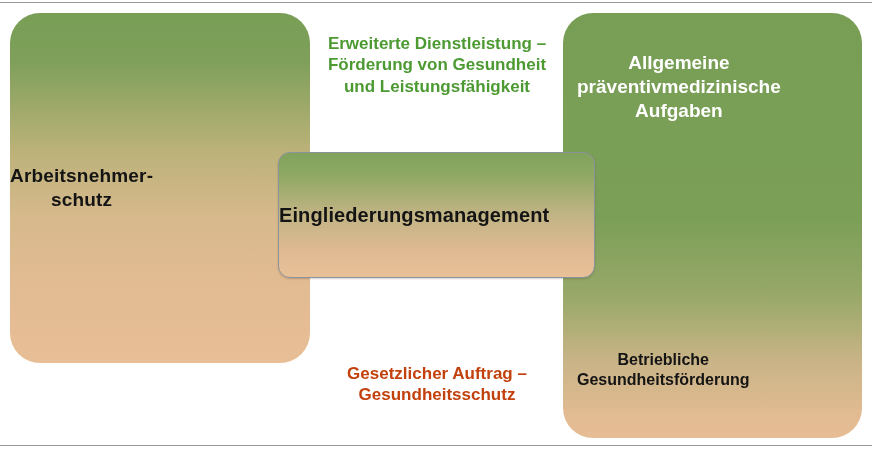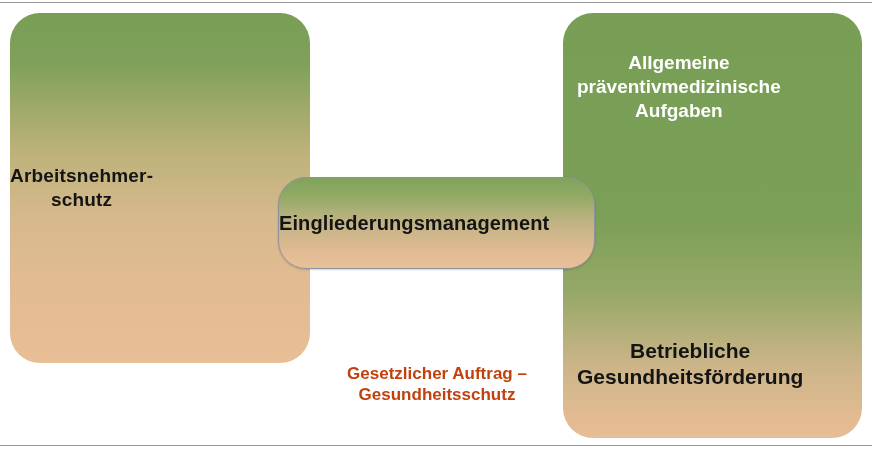--- a/index.html
+++ b/index.html
@@ -67,33 +67,32 @@
         #E3BB92 95%,
         #E6BD94 100%);
     justify-content: space-between;
     padding: 38px 14px 48px;
   }
 
   .panel-center {
     left: 278px;
     top: 152px;
     width: 317px;
-    height: 92px;
+    height: 126px;
     border: 1px solid #8d939c;
-    border-radius: 28px;
+    border-radius: 12px;
     background: linear-gradient(to bottom,
         #80A35C 0%,
         #8FA963 18%,
         #BFB383 48%,
         #E0BA93 80%,
         #E8C198 100%);
     justify-content: center;
     box-shadow: 0 1px 2px rgba(0,0,0,0.18);
     z-index: 5;
-    margin-top: 25px;
   }
 
   
   .panel-text {
     text-align: center;
     font-weight: bold;
     line-height: 1.25;
     white-space: pre-line;
     color: #141414;
   }
@@ -104,21 +103,21 @@
   }
   .label-center {
     font-size: 20px;
     letter-spacing: 0.1px;
   }
   .label-right-top {
     font-size: 19px;
     color: #ffffff;
   }
   .label-right-bottom {
-    font-size: 21px;
+    font-size: 16px;
     color: #141414;
   }
 
   
   .caption {
     position: absolute;
     text-align: center;
     font-weight: bold;
     line-height: 1.25;
     white-space: pre-line;
@@ -156,17 +155,20 @@
 präventivmedizinische
 Aufgaben</div>
     <div class="panel-text label-right-bottom">Betriebliche
 Gesundheitsförderung</div>
   </div>
 
   <div class="panel panel-center">
     <div class="panel-text label-center">Eingliederungsmanagement</div>
   </div>
 
+  <div class="caption caption-top">Erweiterte Dienstleistung –
+Förderung von Gesundheit
+und Leistungsfähigkeit</div>
 
   <div class="caption caption-bottom">Gesetzlicher Auftrag –
 Gesundheitsschutz</div>
 
 </div>
 
 </body></html>

